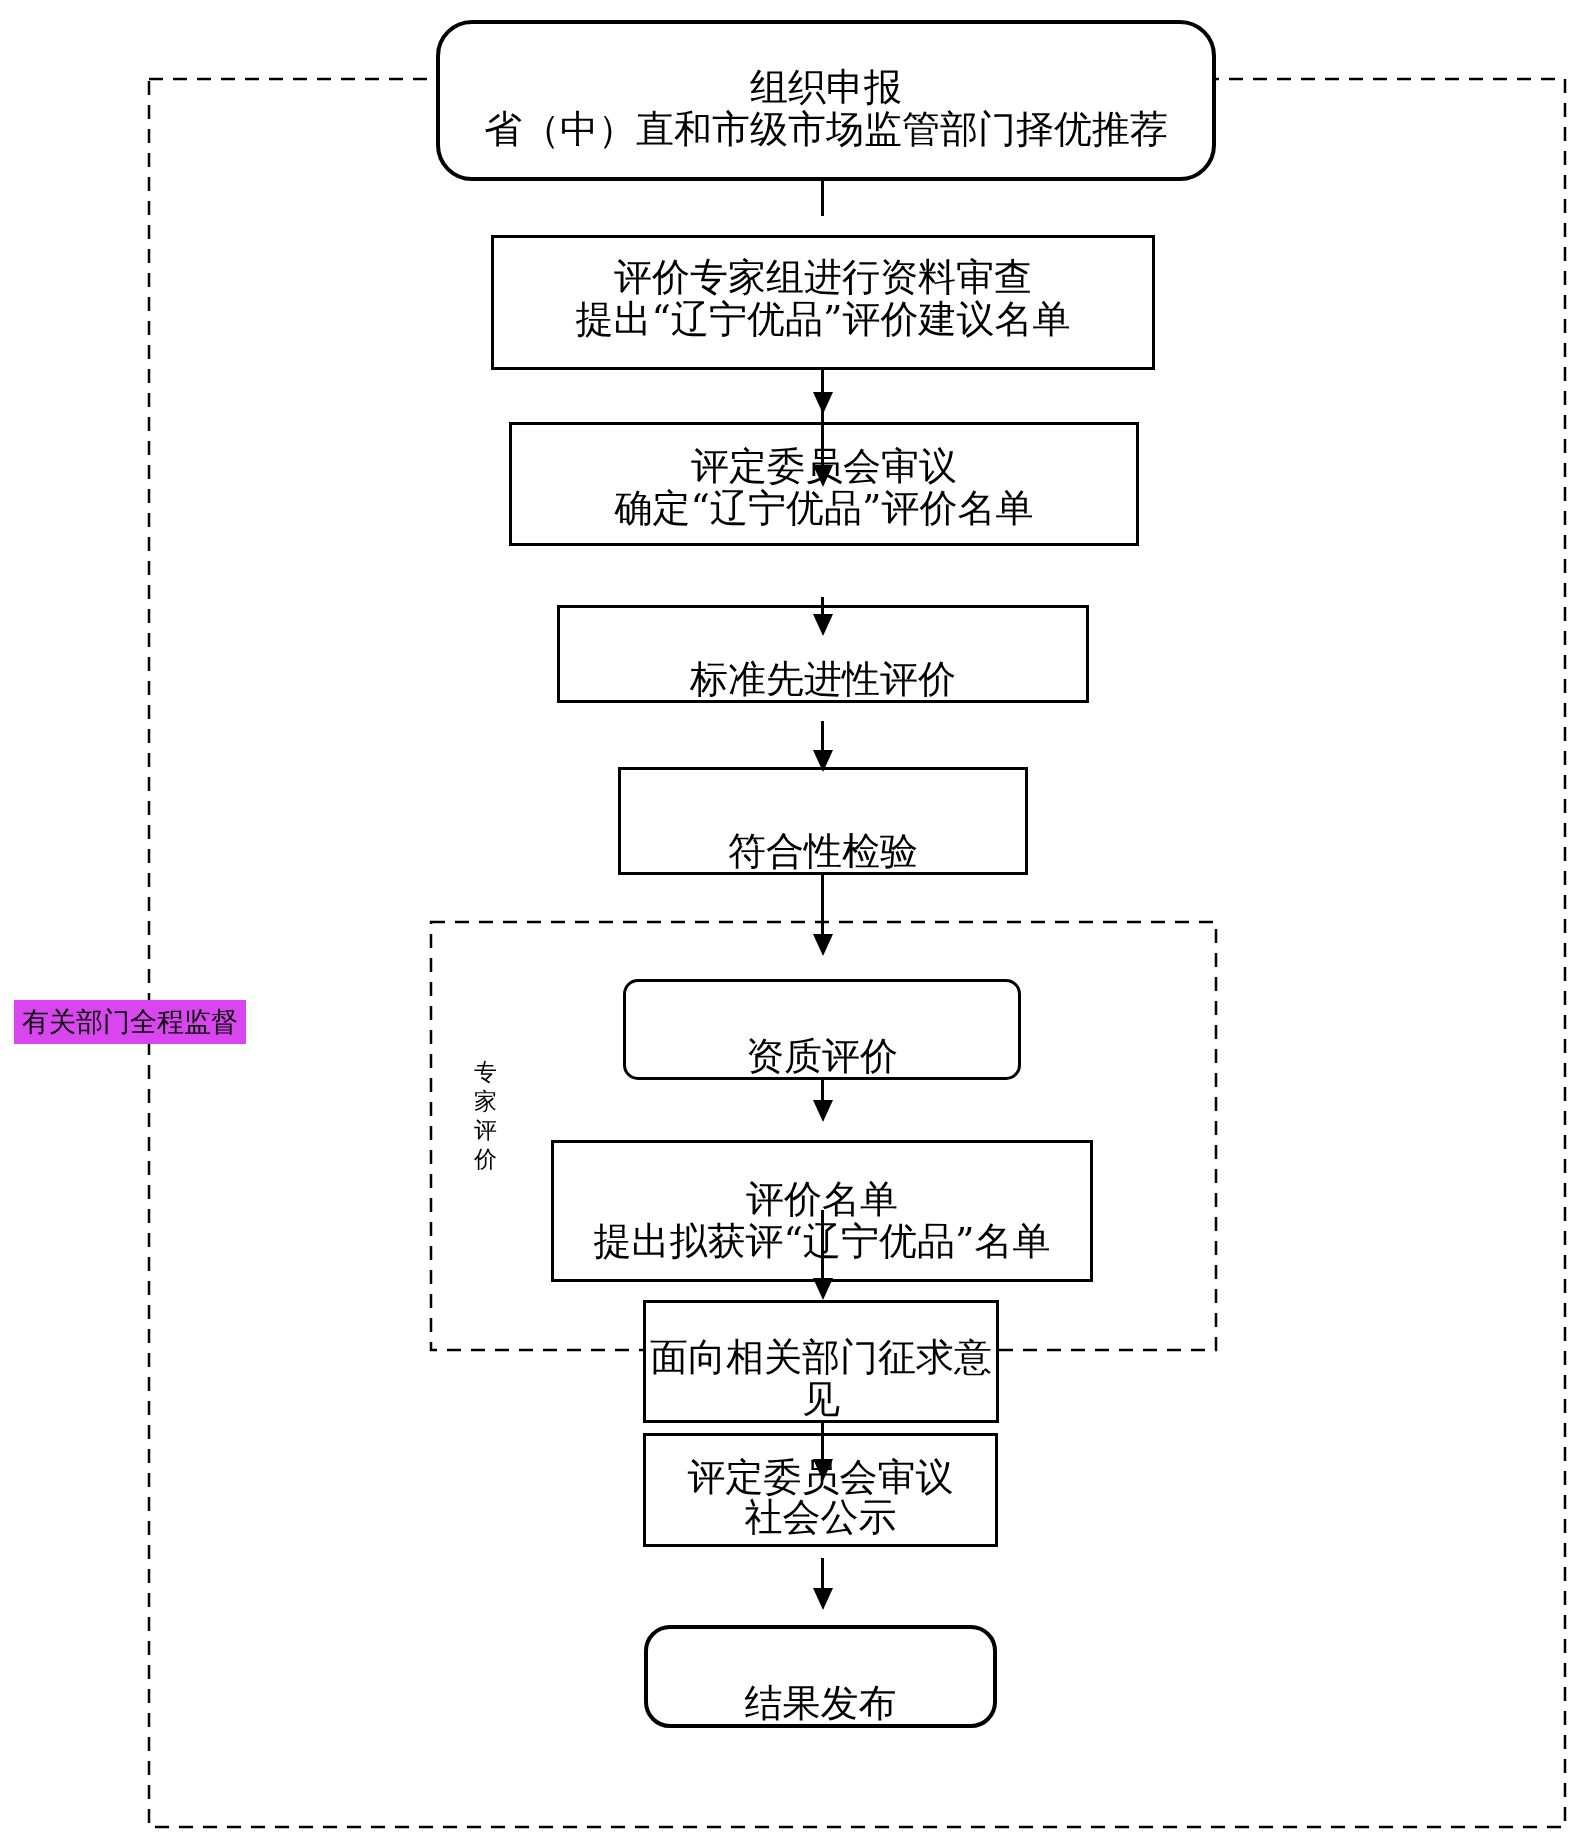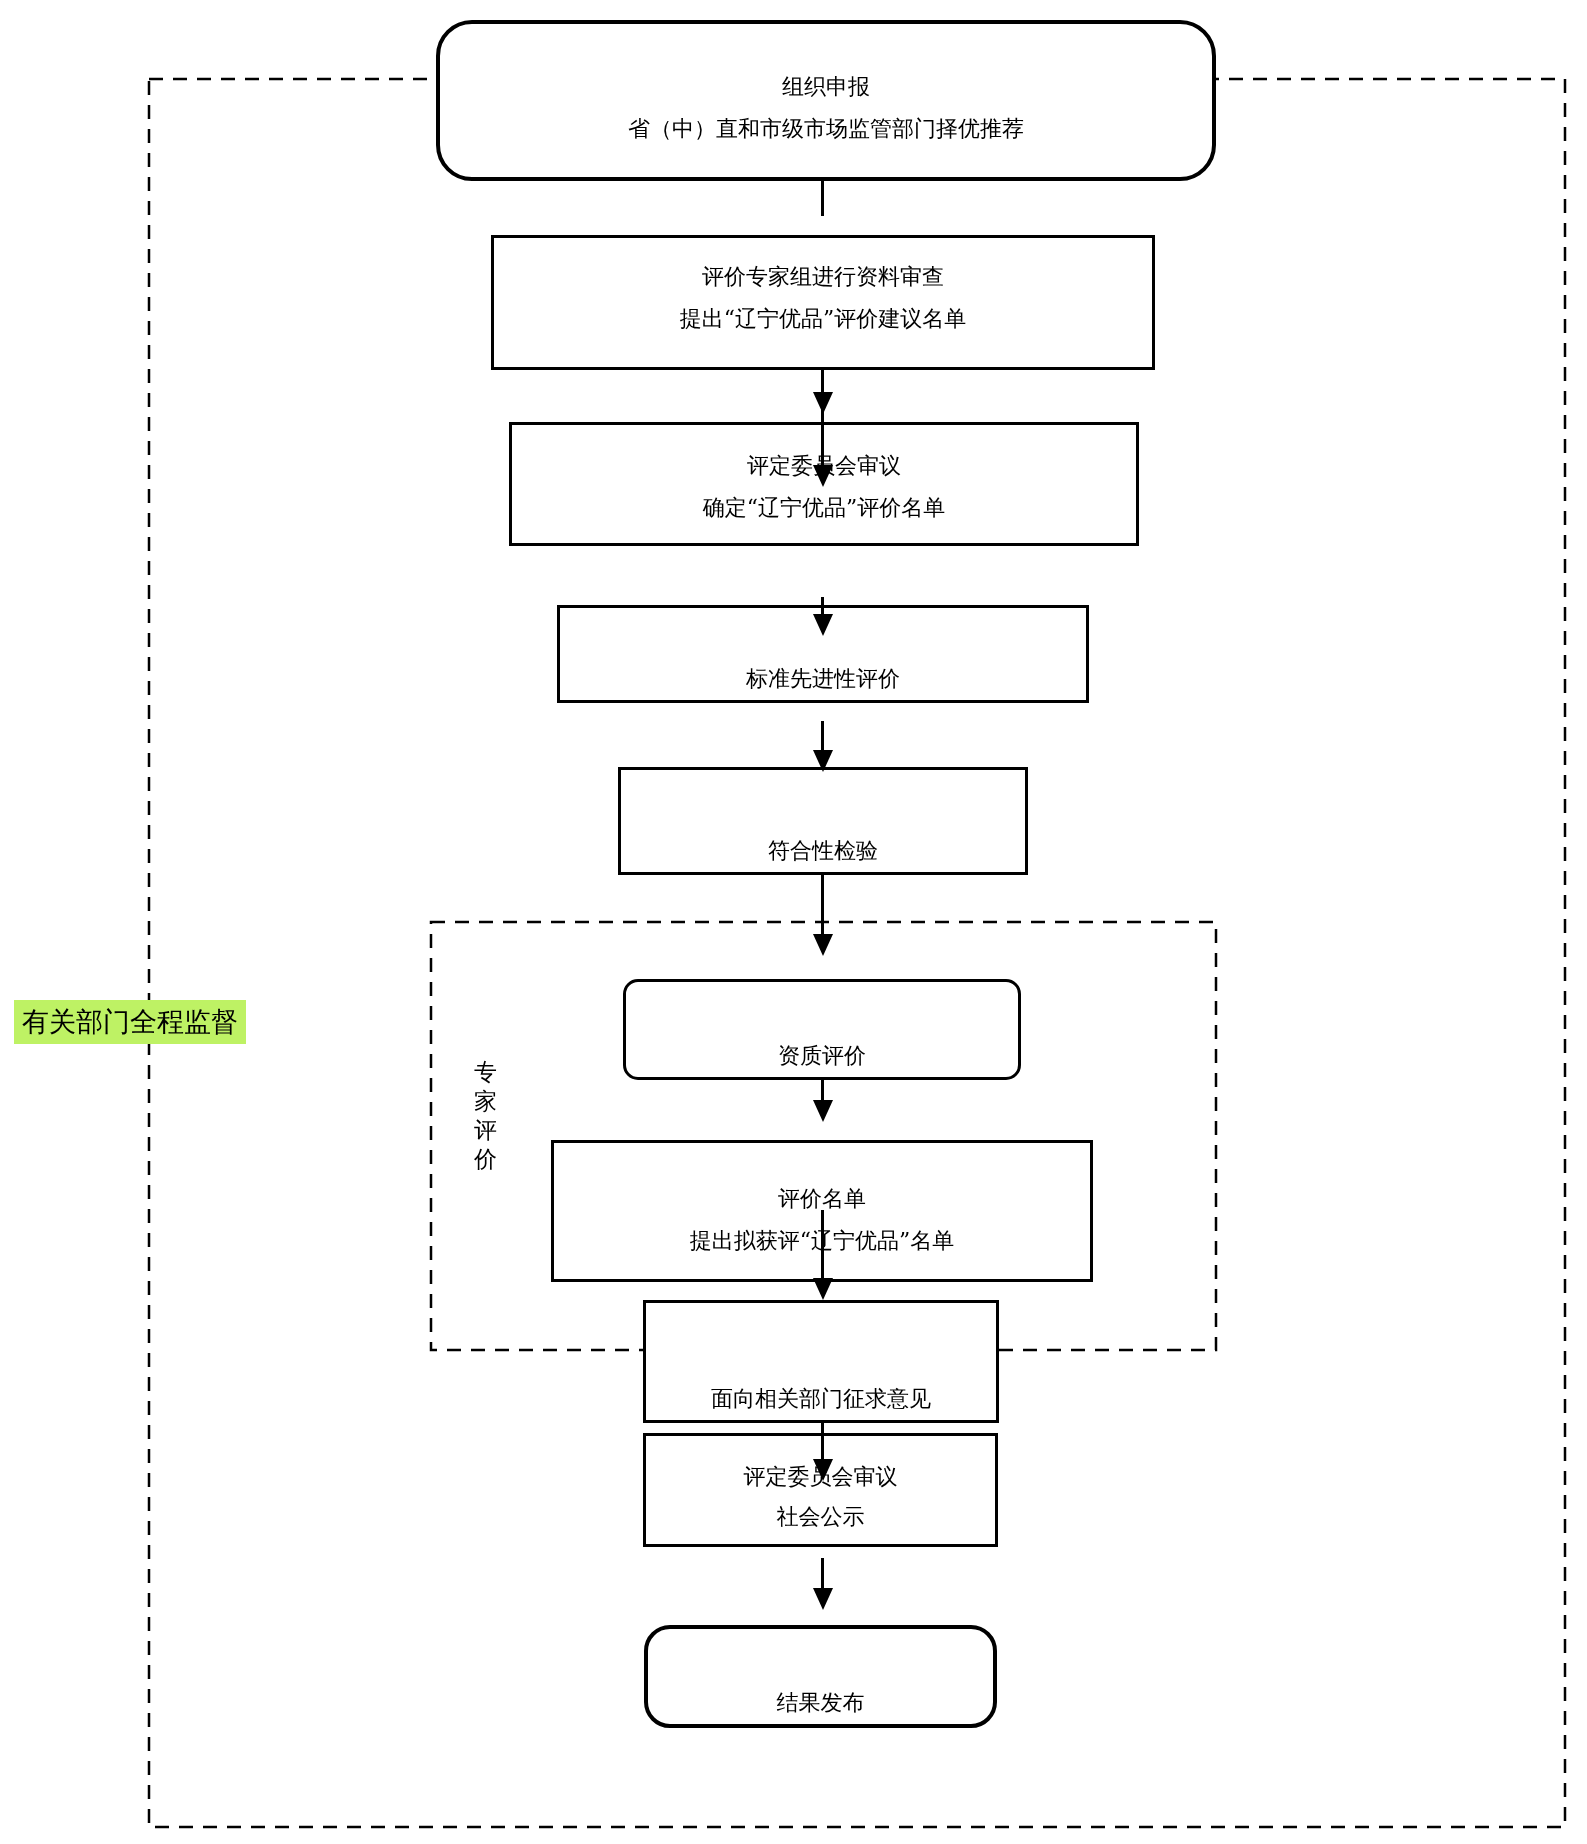--- a/index.html
+++ b/index.html
@@ -12,30 +12,30 @@
     overflow:hidden;
   }
   .layer-svg{position:absolute;z-index:1;}
   .node{
     position:absolute;
     box-sizing:border-box;
     border:3px solid #000;
     background:#fff;
     z-index:2;
     text-align:center;
-    font-size:22px;
+    font-size:38px;
     line-height:42px;
   }
   .node.rounded{border-width:4px;border-radius:36px;}
   .node.flexcenter{display:flex;align-items:flex-end;justify-content:center;}
   .node .line{display:block;}
   .side-label{
     position:absolute;
     z-index:3;
-    background:#bef264;
+    background:#d946ef;
     font-size:27px;
     text-align:center;
     line-height:44px;
   }
   .vertical-label{
     position:absolute;
     z-index:3;
     width:32px;
     font-size:23px;
     line-height:29px;

